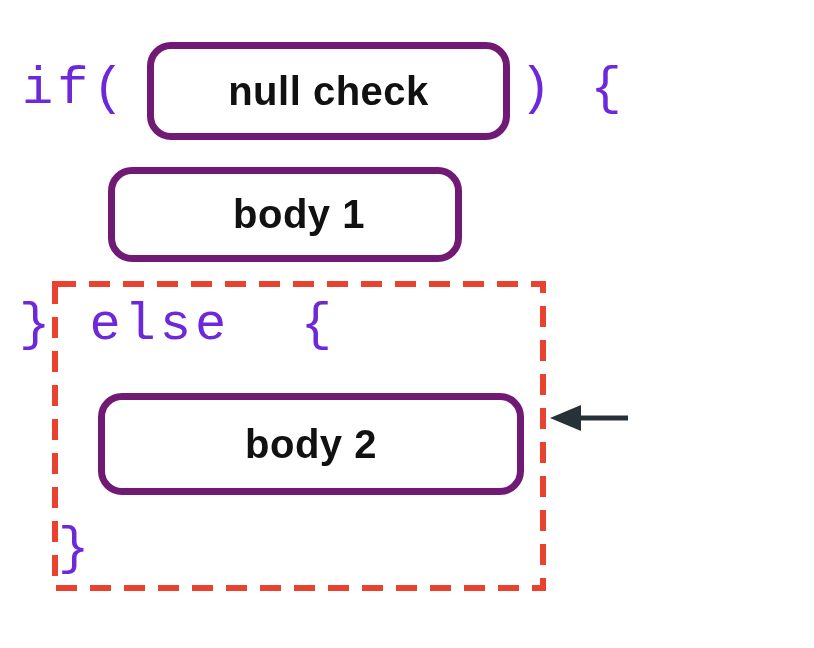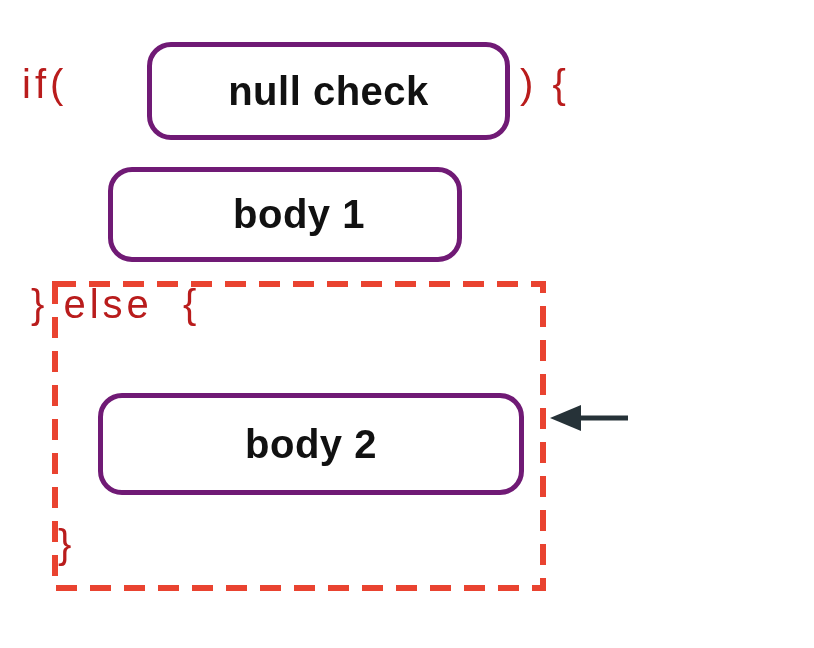--- a/index.html
+++ b/index.html
@@ -6,52 +6,52 @@
   body{background:#ffffff;}
   .stage{
     position:relative;
     width:814px;height:648px;
     background:#ffffff;
     overflow:hidden;
     font-family:"Liberation Sans",sans-serif;
   }
   .code{
     position:absolute;
-    font-family:Liberation Sans, sans-serif;
+    font-family:Liberation Mono, monospace;
     font-weight:300;
-    font-size:40px;
+    font-size:52px;
     letter-spacing:4px;
     line-height:1;
-    color:#b91c1c;
+    color:#6d28d9;
     white-space:pre;
   }
   .bluebox{
     position:absolute;
     box-sizing:border-box;
-    border:5px solid #701a75;
+    border:7px solid #701a75;
     border-radius:24px;
     background:#ffffff;
     display:flex;
     align-items:center;
     justify-content:center;
     text-align:right;
   }
   .bluebox .boxlabel{
     font-family:"Liberation Sans","DejaVu Sans",sans-serif;
     font-weight:700;
     font-size:40px;
     color:#111111;
     letter-spacing:0.5px;
   }
   #box-condition{left:147px;top:42px;width:363px;height:98px;}
   #box-body1{left:108px;top:167px;width:354px;height:95px;padding-left:28px;}
   #box-body2{left:98px;top:393px;width:426px;height:102px;}
   #code-if-open{left:22px;top:64px;}
   #code-if-close{left:520px;top:64px;}
-  #code-else{left:19px;top:284px;margin-left:12px;}
+  #code-else{left:19px;top:300px;}
   #code-close{left:58px;top:524px;}
   #dashed-region{position:absolute;left:49px;top:278px;}
   #arrow{position:absolute;left:548px;top:403px;}
   #optional-label{
     position:absolute;left:642px;top:391px;
     font-family:"Liberation Sans",sans-serif;
     font-size:38px;font-weight:400;line-height:1;
     color:#4f82ea;
   }
 </style>

